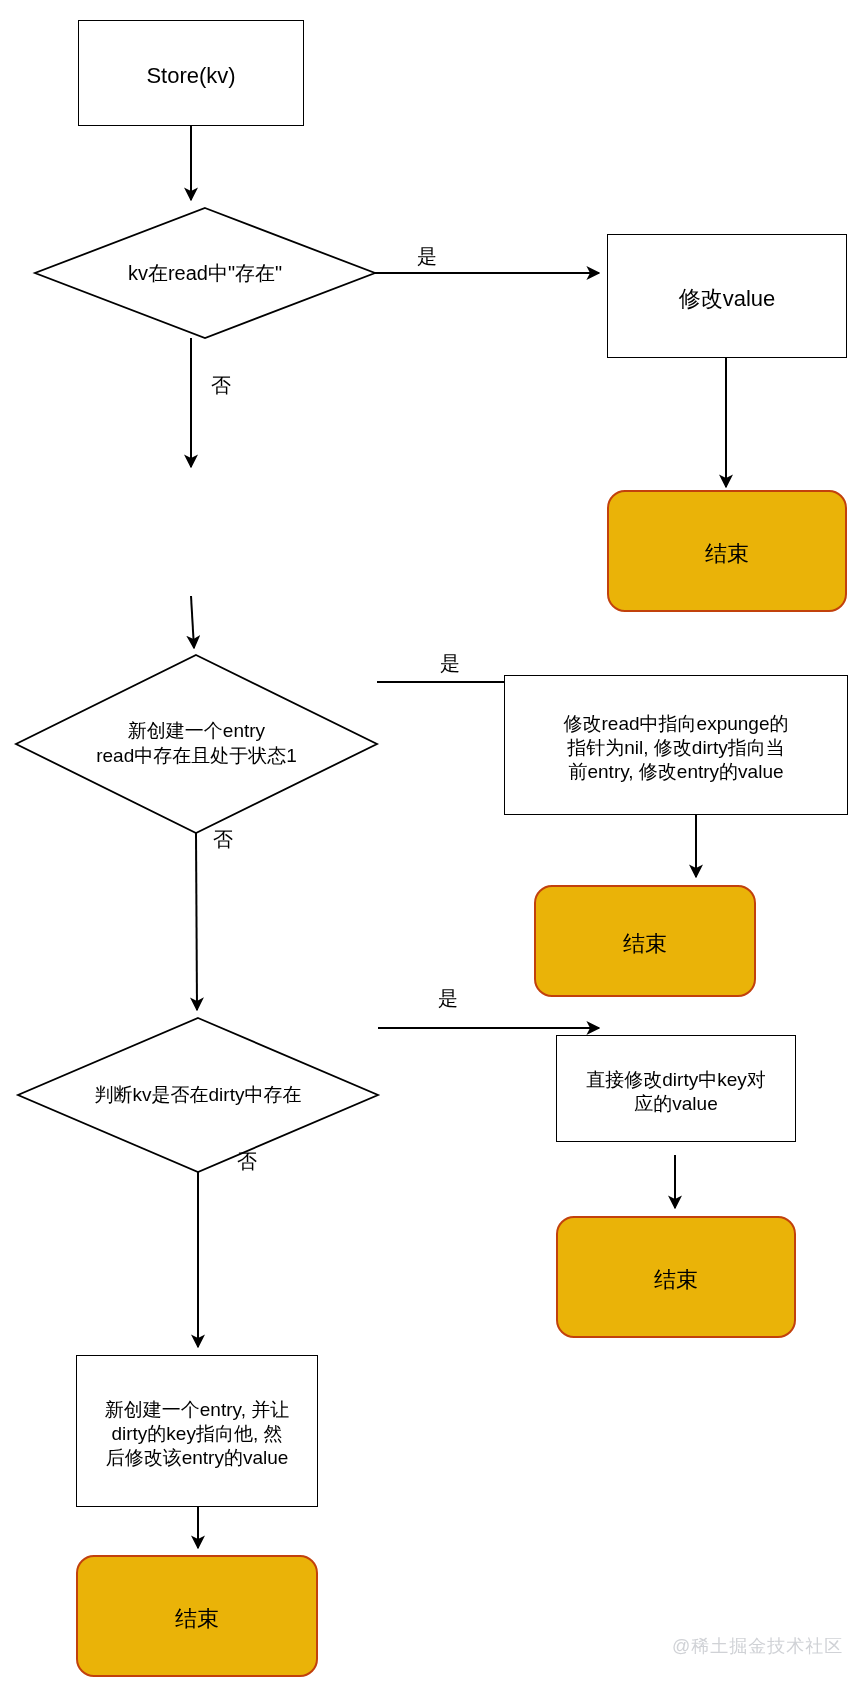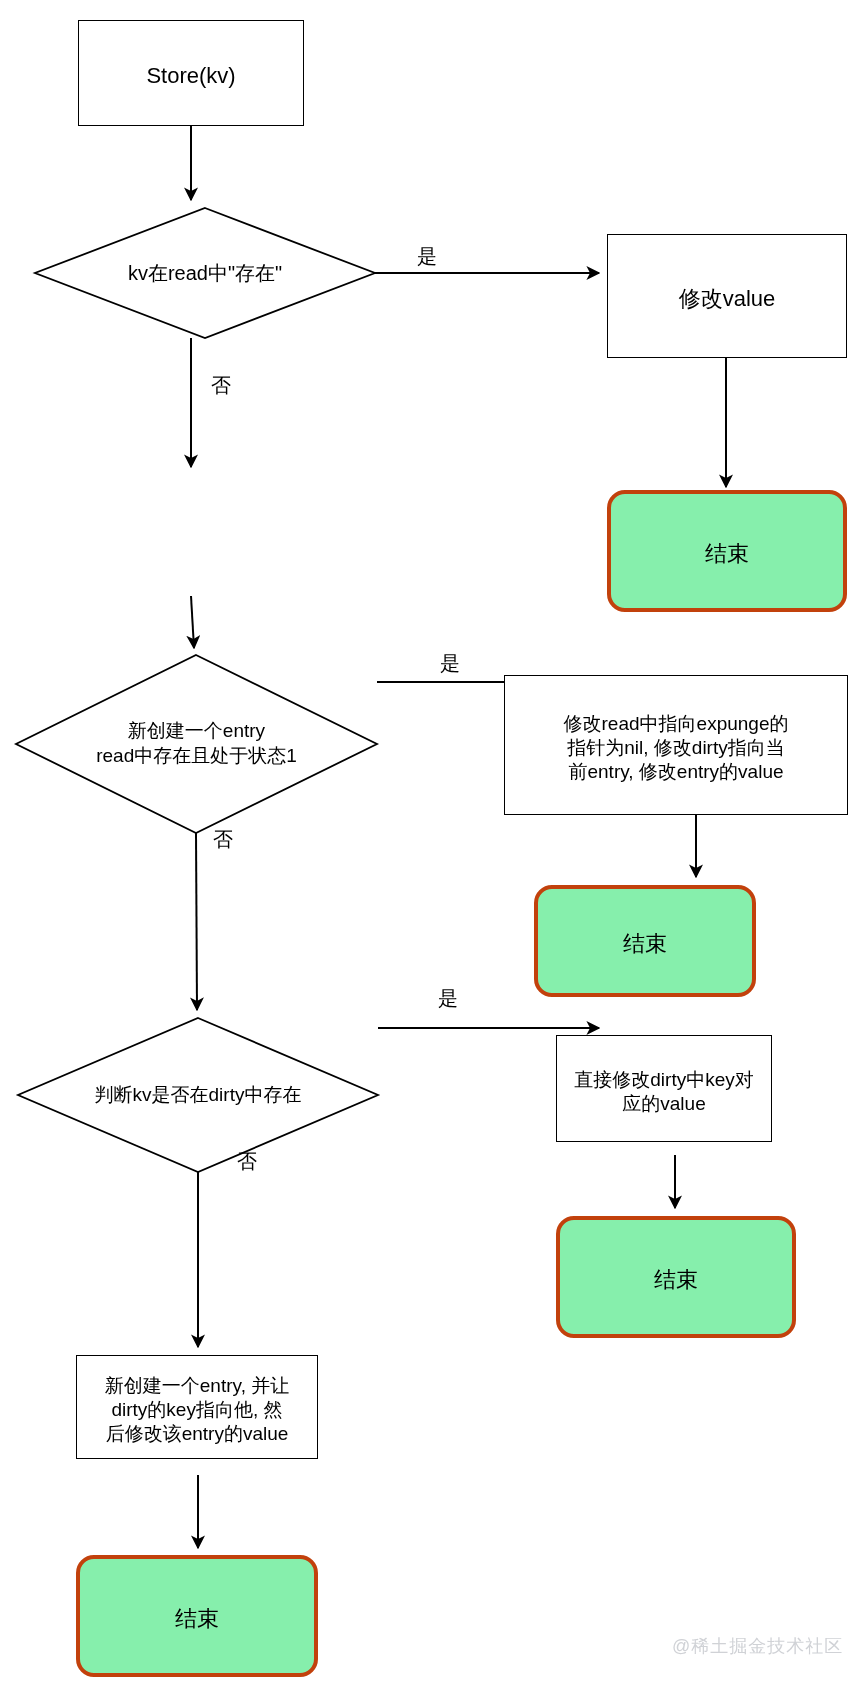--- a/index.html
+++ b/index.html
@@ -30,23 +30,23 @@
     justify-content: center;
     text-align: center;
     color: #000000;
     line-height: 1.25;
   }
   .node.process {
     border: 1.6px solid #000000;
     background: #ffffff;
   }
   .node.terminator {
-    border: 4px solid #c2410c;
+    border: 2px solid #c2410c;
     border-radius: 18px;
-    background: #86efac;
+    background: #eab308;
   }
   .node-label {
     white-space: pre-line;
     padding: 0 8px;
     margin-top: 6px;
   }
   .diamond {
     position: absolute;
     display: flex;
     align-items: center;
@@ -172,30 +172,30 @@
   </div>
 
   <div class="edge-label fs-20" style="left:438px; top:985px;">
     <span>是</span>
   </div>
 
   <div class="edge-label fs-20" style="left:237px; top:1148px;">
     <span>否</span>
   </div>
 
-  <div class="node process fs-19" style="left: 556px; top: 1035px; width: 216px; height: 107px;">
+  <div class="node process fs-19" style="left: 556px; top: 1035px; width: 240px; height: 107px;">
     <span class="node-label">直接修改dirty中key对
 应的value</span>
   </div>
 
   <div class="node terminator fs-22" style="left: 556px; top: 1216px; width: 240px; height: 122px;">
     <span class="node-label">结束</span>
   </div>
 
-  <div class="node process fs-19" style="left: 76px; top: 1355px; width: 242px; height: 104px; text-align: center;">
+  <div class="node process fs-19" style="left: 76px; top: 1355px; width: 242px; height: 152px; text-align: center;">
     <span class="node-label">新创建一个entry, 并让
 dirty的key指向他, 然
 后修改该entry的value</span>
   </div>
 
   <div class="node terminator fs-22" style="left: 76px; top: 1555px; width: 242px; height: 122px;">
     <span class="node-label">结束</span>
   </div>
 
   <div class="watermark fs-18" style="left:672px; top:1634px;">

